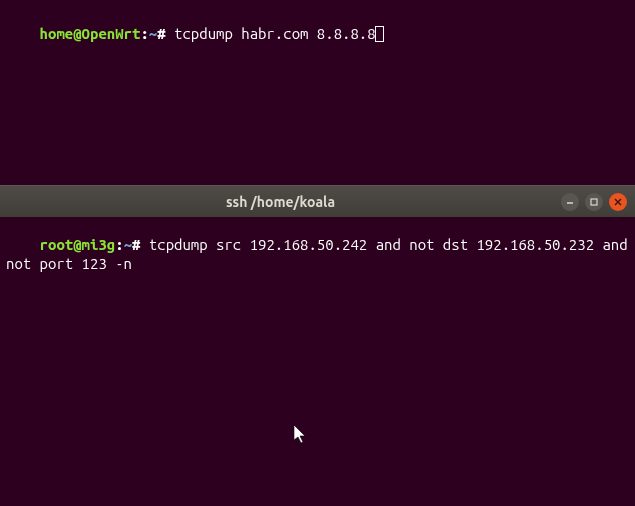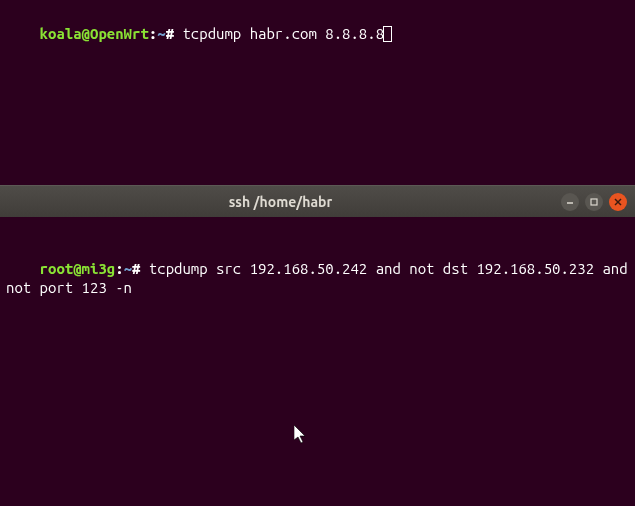--- a/index.html
+++ b/index.html
@@ -16,21 +16,21 @@
   }
   .term-top {
     height: 185px;
     background: #2c001e;
     padding: 6px 6px;
     color: #ffffff;
     line-height: 1.25;
   }
   .term-bottom {
     background: #2c001e;
-    padding: 24px 6px;
+    padding: 0 6px;
     color: #ffffff;
     height: 289px;
     line-height: 1.25;
   }
   .titlebar {
     height: 32px;
     background: linear-gradient(to bottom, #4f4c48, #403d39);
     display: flex;
     align-items: center;
     position: relative;
@@ -84,26 +84,26 @@
     left: 294px;
     top: 425px;
     pointer-events: none;
   }
 </style>
 </head>
 <body>
 
 <div class="terminal term-top">
   <div class="term-line">
-    <span class="prompt-user">koala@OpenWrt</span><span class="prompt-colon">:</span><span class="prompt-path">~</span><span class="prompt-colon"># </span><span class="cmd">tcpdump habr.com 8.8.8.8</span><span class="cursor-box"></span>
+    <span class="prompt-user">home@OpenWrt</span><span class="prompt-colon">:</span><span class="prompt-path">~</span><span class="prompt-colon"># </span><span class="cmd">tcpdump habr.com 8.8.8.8</span><span class="cursor-box"></span>
   </div>
 </div>
 
 <div class="titlebar">
-  <span class="title-text">ssh  /home/habr</span>
+  <span class="title-text">ssh  /home/koala</span>
   <div class="winbtns">
     <div class="winbtn min">
       <svg width="8" height="8" viewBox="0 0 8 8">
           <line x1="1" y1="5" x2="7" y2="5" stroke="#dcd8cf" stroke-width="1.5"></line>
         </svg>
     </div>
     <div class="winbtn max">
       <svg width="8" height="8" viewBox="0 0 8 8">
           <rect x="1" y="1" width="6" height="6" fill="none" stroke="#dcd8cf" stroke-width="1.2"></rect>
         </svg>

